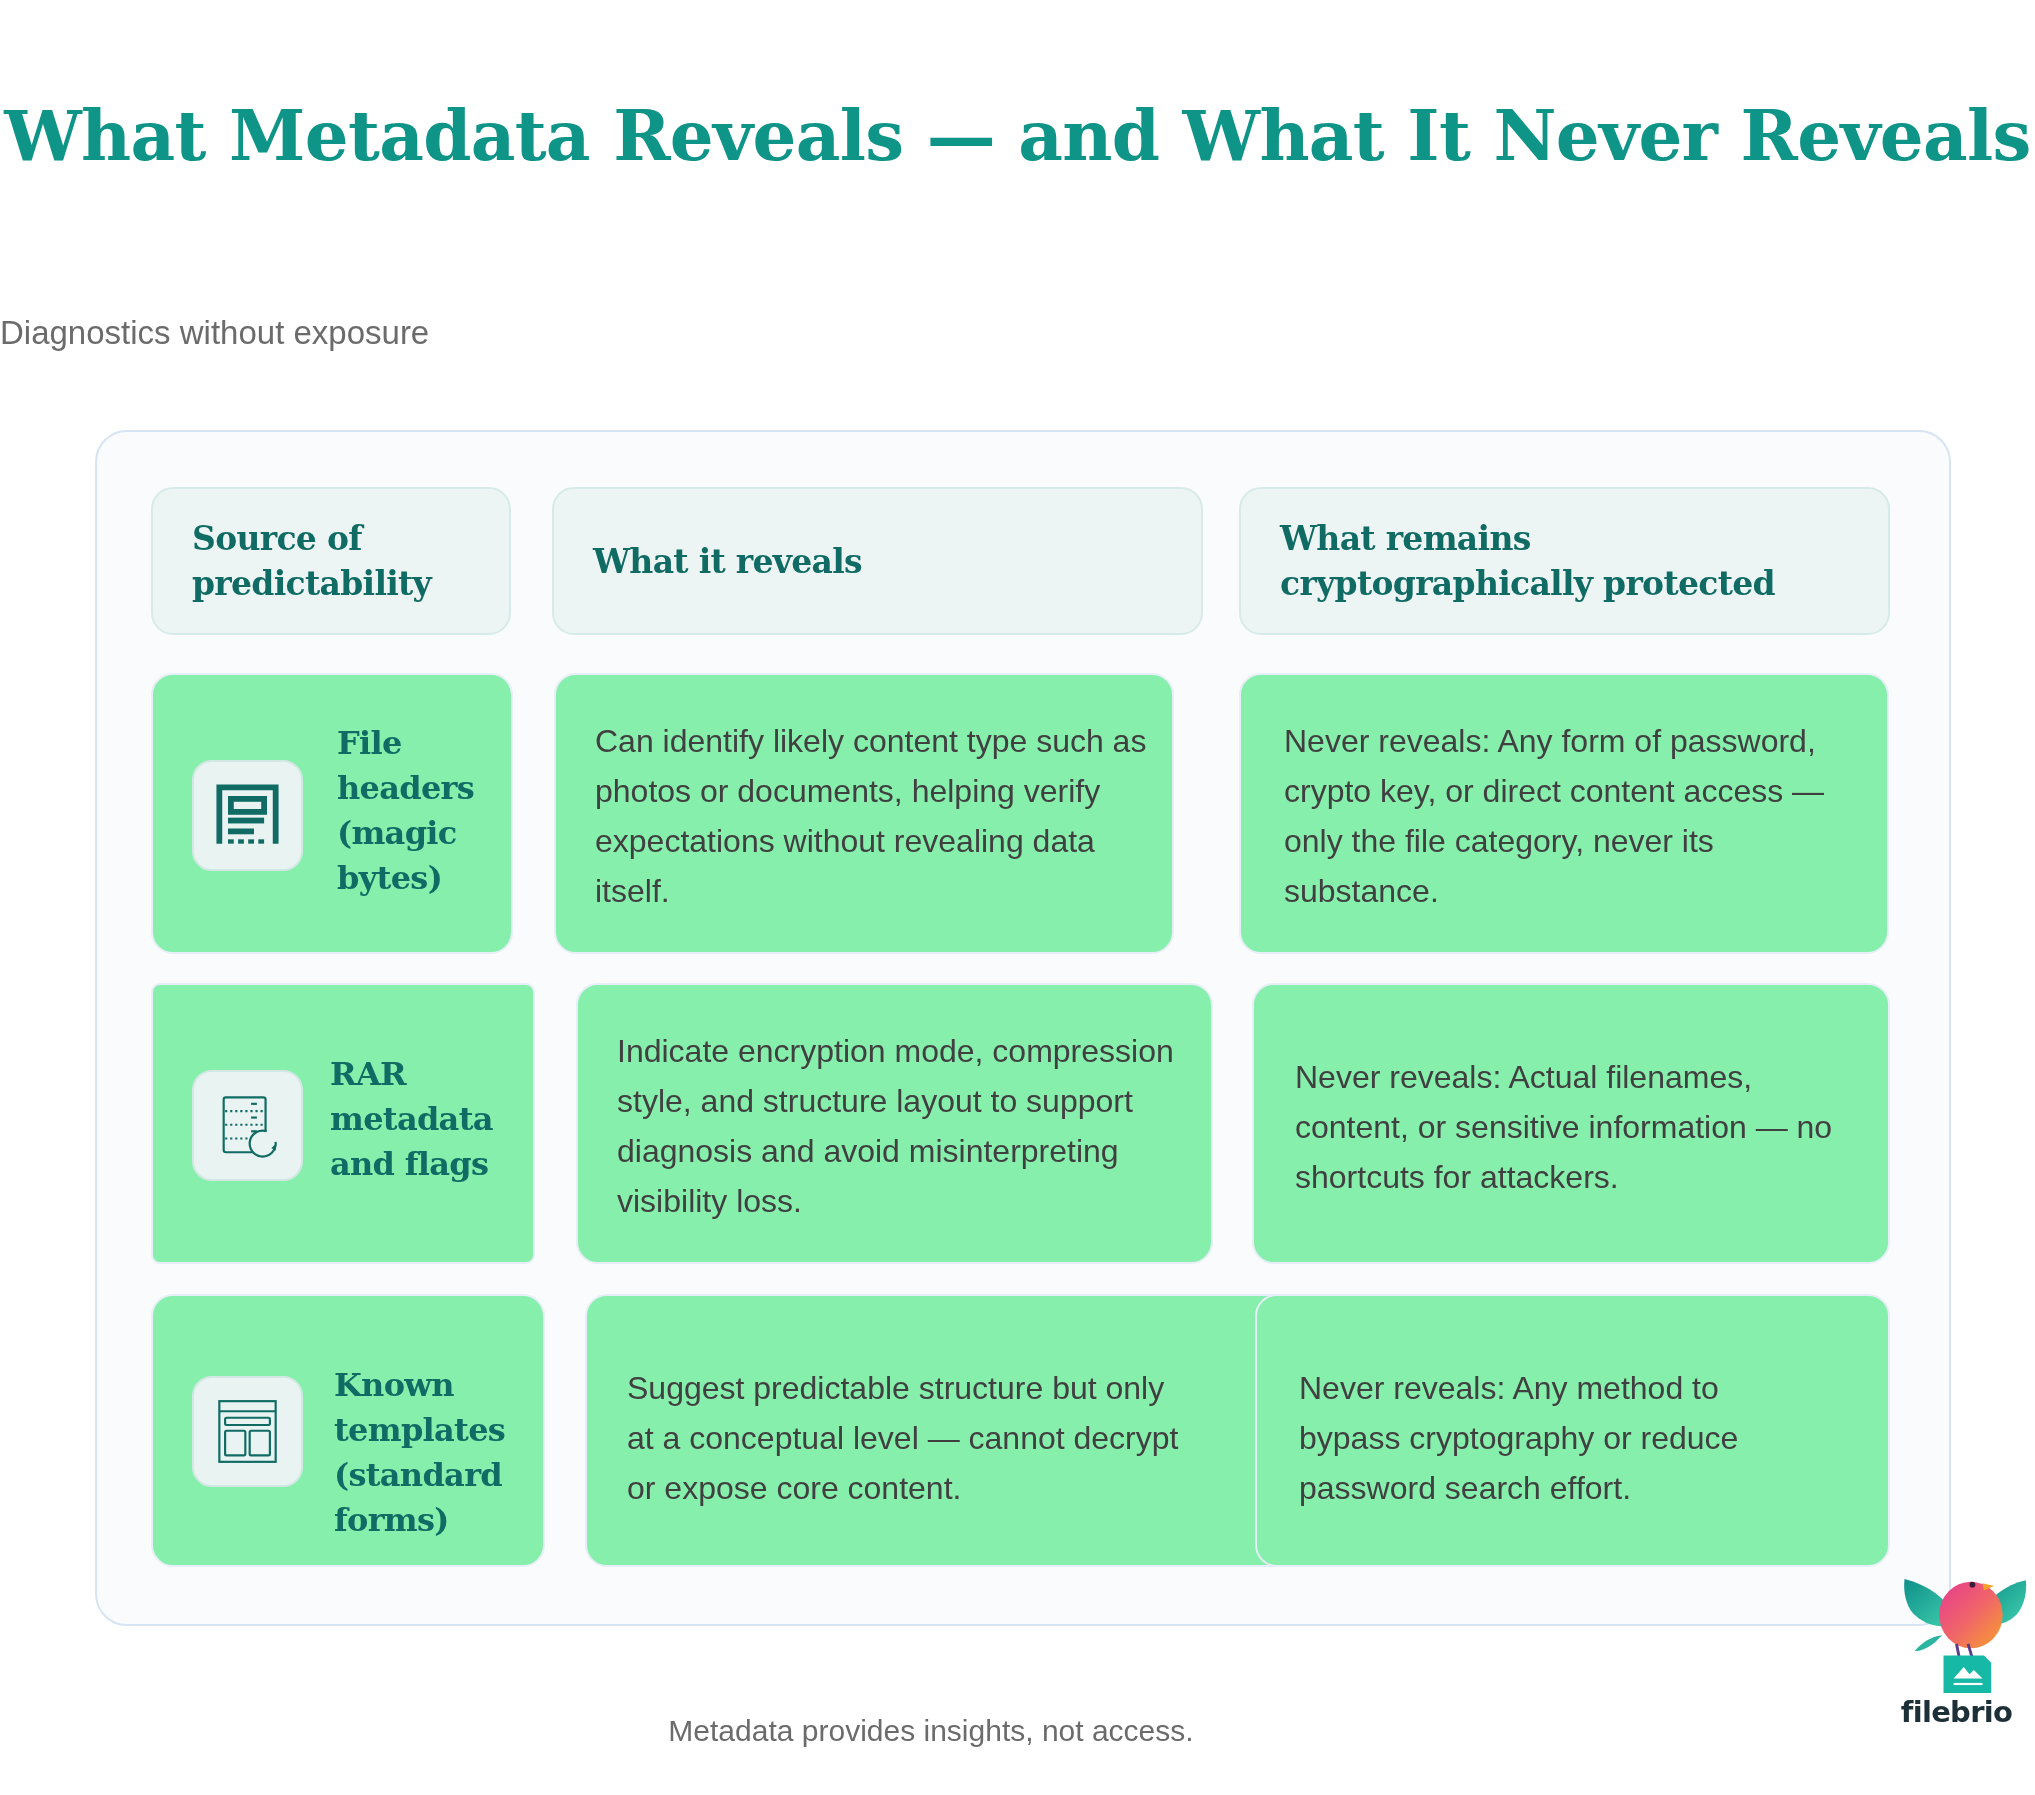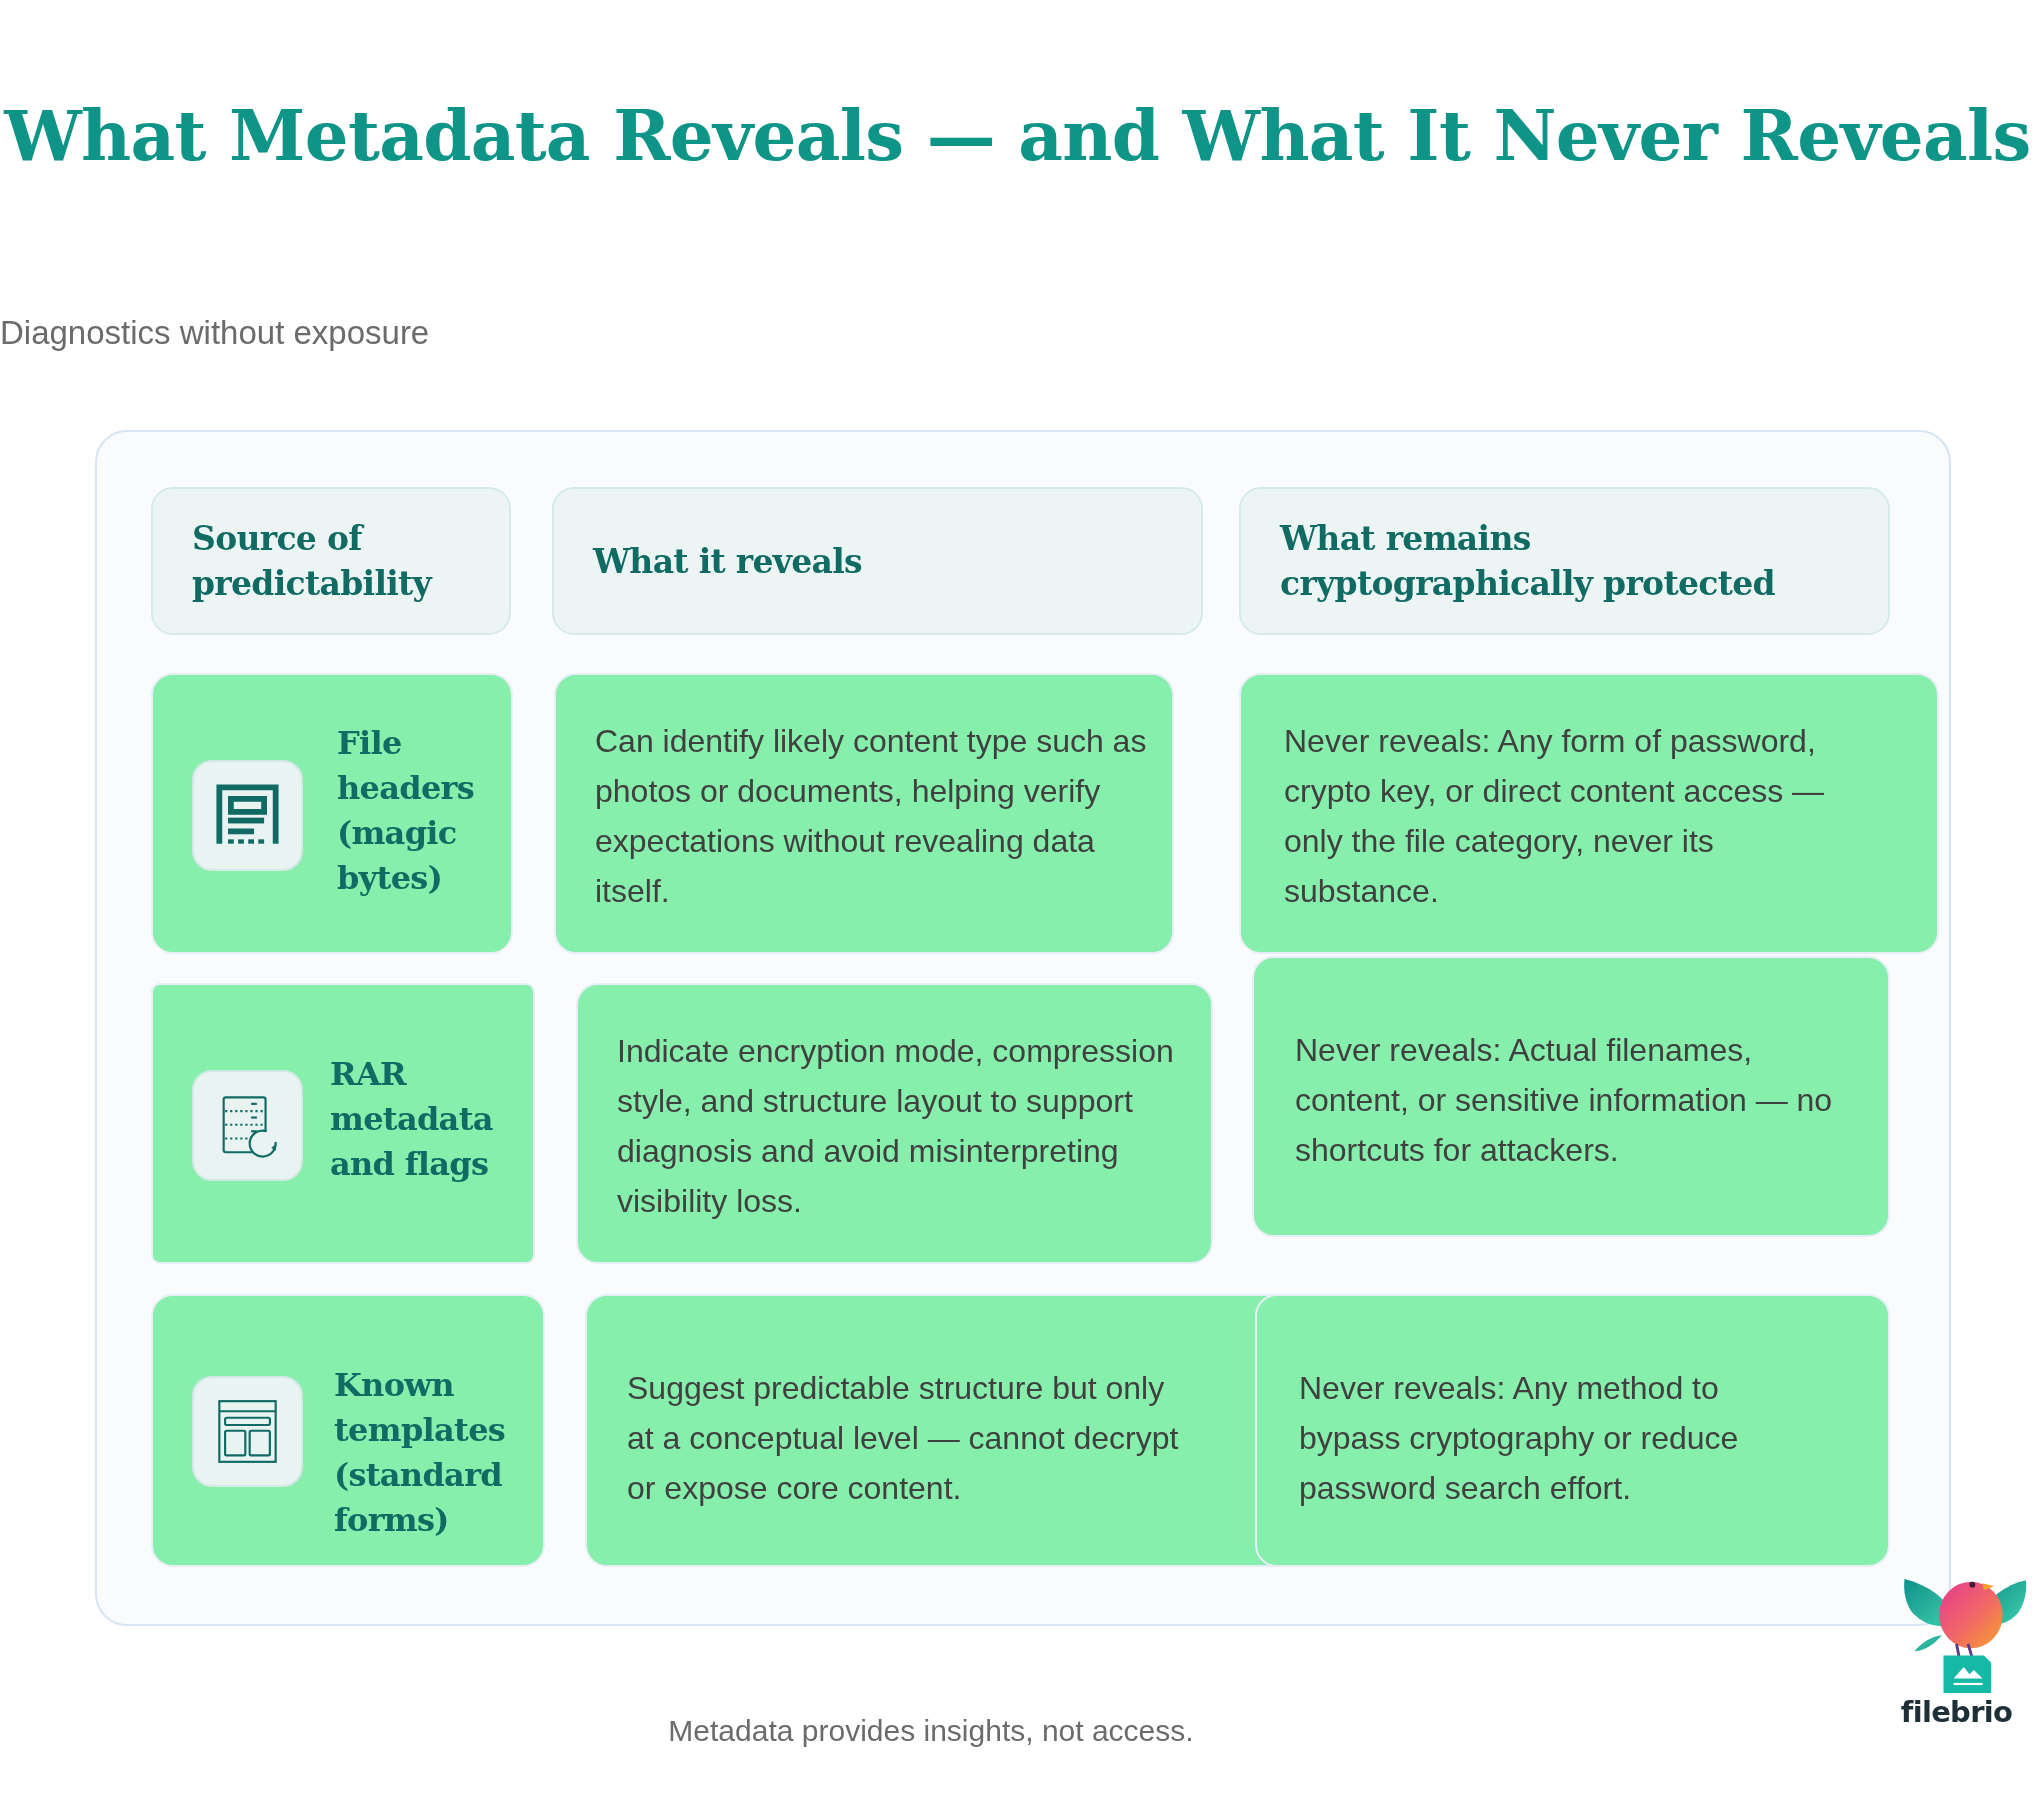--- a/index.html
+++ b/index.html
@@ -82,21 +82,21 @@
       <rect x="60" y="78" width="8" height="6" fill="#0f6b63"></rect>
     </svg>
   </div>
   <div class="srclabel" style="left:184px; top:46px; width:166px;">File headers
  (magic
 bytes)</div>
 </div>
 <div class="card" style="left:554px; top:673px; width:620px; height:281px;">
   <div class="body" style="left:39px; top:41px; width:579px;">Can identify likely content type such as photos or documents, helping verify expectations without revealing data itself.</div>
 </div>
-<div class="card" style="left:1239px; top:673px; width:700px; height:281px;">
+<div class="card" style="left:1239px; top:673px; width:650px; height:281px;">
   <div class="body" style="left:43px; top:41px; width:564px;">Never reveals: Any form of password, crypto key, or direct content access — only the file category, never its substance.</div>
 </div>
 
 <div class="card" style="left:151px; top:983px; width:384px; height:281px;border-radius:9px;">
   <div class="iconbox" style="left:39px; top:85px;">
     <svg width="65" height="65" viewBox="0 0 90 90">
       <rect x="12" y="6" width="58" height="76" rx="3" fill="none" stroke="#0f6b63" stroke-width="3"></rect>
       <line x1="14" y1="25" x2="68" y2="25" stroke="#0f6b63" stroke-width="3" stroke-dasharray="3 4"></line>
       <line x1="14" y1="44" x2="68" y2="44" stroke="#0f6b63" stroke-width="3" stroke-dasharray="3 4"></line>
       <line x1="14" y1="63" x2="68" y2="63" stroke="#0f6b63" stroke-width="3" stroke-dasharray="3 4"></line>
@@ -107,21 +107,21 @@
       <path d="M78 76 L85 70 L84 80 Z" fill="#0f6b63"></path>
     </svg>
   </div>
   <div class="srclabel" style="left:177px; top:67px; width:195px;">RAR
 metadata
  and flags</div>
 </div>
 <div class="card" style="left:576px; top:983px; width:637px; height:281px;">
   <div class="body" style="left:39px; top:41px; width:572px;">Indicate encryption mode, compression style, and structure layout to support diagnosis and avoid misinterpreting visibility loss.</div>
 </div>
-<div class="card" style="left:1252px; top:956px; width:638px; height:281px;">
+<div class="card" style="left:1252px; top:983px; width:638px; height:281px;">
   <div class="body" style="left:41px; top:67px; width:550px;">Never reveals: Actual filenames, content, or sensitive information — no shortcuts for attackers.</div>
 </div>
 
 <div class="card" style="left:151px; top:1294px; width:394px; height:273px;">
   <div class="iconbox" style="left:39px; top:80px;">
     <svg width="65" height="65" viewBox="0 0 90 90">
       <rect x="6" y="6" width="78" height="84" fill="none" stroke="#0f6b63" stroke-width="3" transform="translate(0,-3)"></rect>
       <line x1="6" y1="17" x2="84" y2="17" stroke="#0f6b63" stroke-width="3"></line>
       <rect x="14" y="26" width="62" height="10" rx="2" fill="none" stroke="#0f6b63" stroke-width="3"></rect>
       <rect x="14" y="44" width="28" height="34" rx="2" fill="none" stroke="#0f6b63" stroke-width="3"></rect>

